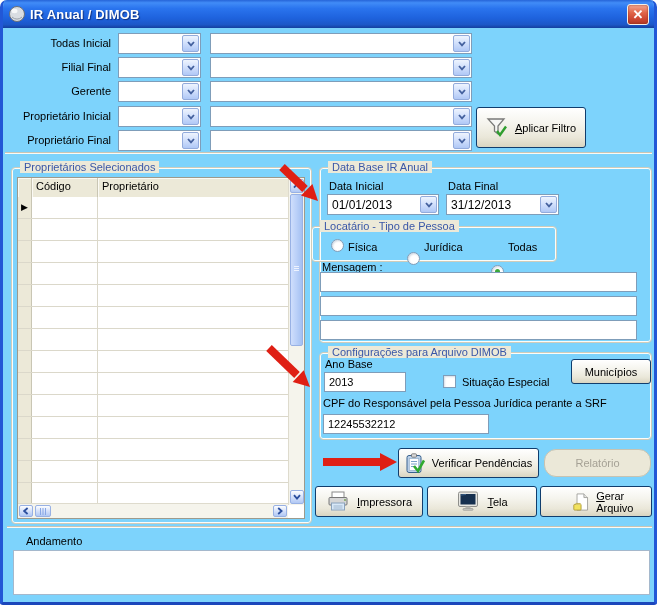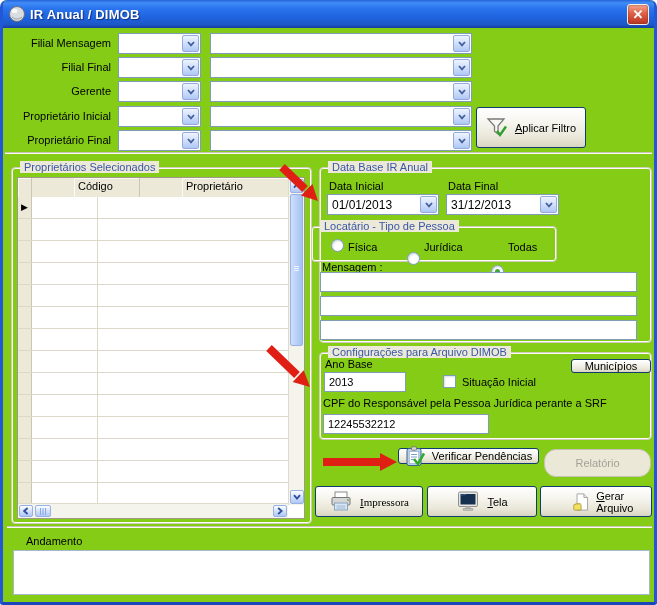--- a/index.html
+++ b/index.html
@@ -1,19 +1,19 @@
 <!DOCTYPE html>
 <html><head>
 <meta charset="utf-8">
 <style>
   * { margin:0; padding:0; box-sizing:border-box; }
   html,body { background:#ffffff; font-family:"Liberation Sans", sans-serif; }
   .window {
     position:relative; width:657px; height:605px;
-    background:#84cc16;
+    background:#7dd3fc;
     border-left:3px solid #2257d6; border-right:3px solid #2257d6; border-bottom:3px solid #1b46bb;
     border-radius:7px 7px 3px 3px; overflow:hidden;
   }
   .titlebar {
     position:absolute; left:-3px; top:0; width:657px; height:28px;
     background:linear-gradient(180deg,#2664d8 0%,#418cf7 10%,#2a74ee 30%,#1e62dd 65%,#1c57c7 88%,#143f9e 100%);
     border-radius:6px 6px 0 0; display:flex; align-items:center; padding:0 6px;
   }
   .titlebar .ticon { width:18px; height:18px; margin:0 4px 0 2px; }
   .titlebar .ttext { color:#fff; font-weight:bold; font-size:13px; text-shadow:1px 1px 1px #10307e; letter-spacing:.2px; }
@@ -43,21 +43,21 @@
   .xpbtn {
     border:1px solid #103d6d; border-radius:3px;
     background:linear-gradient(180deg,#ffffff 0%,#f5f4ed 40%,#eae7d9 75%,#d9d5c1 100%);
     font-size:11px; color:#000; display:flex; align-items:center; justify-content:center; gap:7px;
     box-shadow:inset 0 1px 0 #fff;
   }
   .xpbtn.disabled { border-color:#c6c3b2; color:#a5a195; background:#ebe8d8; box-shadow:none; }
   .accel { text-decoration:underline; }
   
   .tablebox { background:#fff; border:1px solid #9d9a8c; }
-  .thead { position:absolute; left:0; top:0; right:16px; height:27px; display:flex; background:#ece9d8; border-bottom:1px solid #c0bdab;gap:42px; }
+  .thead { position:absolute; left:0; top:0; right:16px; height:27px; display:flex; background:#ece9d8; border-bottom:1px solid #c0bdab; }
   .thcell { font-size:11px; padding:2px 0 0 4px; border-right:1px solid #c9c6b4; box-shadow:inset 1px 1px 0 #fbfaf4; }
   .tbody { position:absolute; left:0; top:19px; right:16px; bottom:15px; background:#fff; overflow:hidden; }
   .trow { height:22px; display:flex; border-bottom:1px solid #dbd8ca; }
   .tgutter { width:14px; background:#ece9d8; border-right:1px solid #c9c6b4; display:flex; align-items:center; justify-content:center; }
   .marker { font-size:9px; color:#000; line-height:1; }
   .tcell.code { width:66px; border-right:1px solid #dbd8ca; }
   .tcell.owner { flex:1; }
   
   .vscroll { position:absolute; right:0; top:0; width:16px; height:327px; background:#f5f4ec; border-left:1px solid #dedbcd; }
   .hscroll { position:absolute; left:0; bottom:0; height:15px; right:16px; background:#f5f4ec; border-top:1px solid #dedbcd; }
@@ -89,21 +89,21 @@
       <circle cx="9" cy="9" r="7.5" fill="#d9dde2" stroke="#6b7077" stroke-width="1"></circle>
       <ellipse cx="6.5" cy="6" rx="3" ry="2.2" fill="#ffffff" opacity="0.75"></ellipse>
       <path d="M4 12 A7 7 0 0 0 14 12" fill="none" stroke="#9aa0a8" stroke-width="1"></path>
     </svg>
     <span class="ttext">IR Anual / DIMOB</span>
   </div>
   <div class="closebtn">
     <span>✕</span>
   </div>
 
-  <div class="abs lbl rlabel" style="left:0;top:37px;width:108px;">Filial Mensagem</div>
+  <div class="abs lbl rlabel" style="left:0;top:37px;width:108px;">Todas Inicial</div>
   <div class="abs combo" style="left:115px;top:33px;width:83px;">
     <span class="val"></span>
       <span class="cbtn">
         <svg width="8" height="6" viewBox="0 0 8 6">
           <path d="M1 1 L4 4.4 L7 1" fill="none" stroke="#44619e" stroke-width="1.8"></path>
         </svg>
       </span>
   </div>
   <div class="abs combo" style="left:207px;top:33px;width:262px;">
     <span class="val"></span>
@@ -353,42 +353,42 @@
   <input class="abs tinput" style="left: 317px; top: 272px; width: 317px; height: 20px;" value="">
   <input class="abs tinput" style="left: 317px; top: 296px; width: 317px; height: 20px;" value="">
   <input class="abs tinput" style="left: 317px; top: 320px; width: 317px; height: 20px;" value="">
 
   <div class="abs groupbox" style="left:316px;top:352px;width:333px;height:88px;">
     <span class="gtitle">Configurações para Arquivo DIMOB</span>
   </div>
   <div class="abs lbl" style="left:322px;top:358px;">Ano Base</div>
   <input class="abs tinput" style="left: 321px; top: 372px; width: 82px; height: 20px;" value="2013">
   <div class="abs checkbox" style="left:440px;top:375px;"></div>
-  <div class="abs lbl" style="left:459px;top:376px;">Situação Inicial</div>
-  <div class="abs xpbtn" style="left:568px;top:359px;width:80px;height:14px;">
+  <div class="abs lbl" style="left:459px;top:376px;">Situação Especial</div>
+  <div class="abs xpbtn" style="left:568px;top:359px;width:80px;height:25px;">
     <span>Municípios</span>
   </div>
   <div class="abs lbl" style="left:320px;top:397px;">CPF do Responsável pela Pessoa  Jurídica perante a SRF</div>
   <input class="abs tinput" style="left: 320px; top: 414px; width: 166px; height: 20px;" value="12245532212">
 
-  <div class="abs xpbtn" style="left:395px;top:448px;width:141px;height:16px;text-align:center;">
+  <div class="abs xpbtn" style="left:395px;top:448px;width:141px;height:30px;text-align:center;">
     <svg width="20" height="21" viewBox="0 0 20 21">
       <rect x="2" y="2.5" width="14" height="17" rx="2" fill="#bcd2ea" stroke="#38618e" stroke-width="1"></rect>
       <rect x="6.5" y="0.8" width="5" height="3.4" rx="1" fill="#d9d9d9" stroke="#6a6a6a" stroke-width="0.8"></rect>
       <rect x="4.3" y="5.5" width="9.4" height="12" fill="#ffffff" stroke="#9ab3cc" stroke-width="0.8"></rect>
       <path d="M6 8.5 H12 M6 11 H12 M6 13.5 H10" stroke="#7aa0c8" stroke-width="1"></path>
       <path d="M9 13 L13 18 L19 7.5" fill="none" stroke="#2faa2f" stroke-width="2.6"></path>
     </svg>
     <span>Verificar Pendências</span>
   </div>
   <div class="abs xpbtn disabled" style="left:541px;top:449px;width:107px;height:28px;border-radius:12px;">
     <span>Relatório</span>
   </div>
 
-  <div class="abs xpbtn" style="left:312px;top:486px;width:108px;height:31px;font-family:Liberation Serif, serif;">
+  <div class="abs xpbtn" style="left:312px;top:486px;width:108px;height:31px;">
     <svg width="24" height="21" viewBox="0 0 24 21">
       <rect x="6" y="1" width="12" height="5.5" fill="#ffffff" stroke="#8a8a8a" stroke-width="1"></rect>
       <rect x="3" y="6.5" width="18" height="7.5" rx="1" fill="#d6d6d6" stroke="#787878" stroke-width="1"></rect>
       <rect x="5.5" y="12" width="13" height="7" fill="#d8e8f8" stroke="#8aa2bc" stroke-width="1"></rect>
       <path d="M7.5 15 H16.5 M7.5 17 H16.5" stroke="#9fb5cc" stroke-width="1"></path>
       <circle cx="19" cy="9" r="0.9" fill="#6f9e4f"></circle>
     </svg>
     <span><span class="accel">I</span><span>mpressora</span></span>
   </div>
   <div class="abs xpbtn" style="left:424px;top:486px;width:110px;height:31px;">

